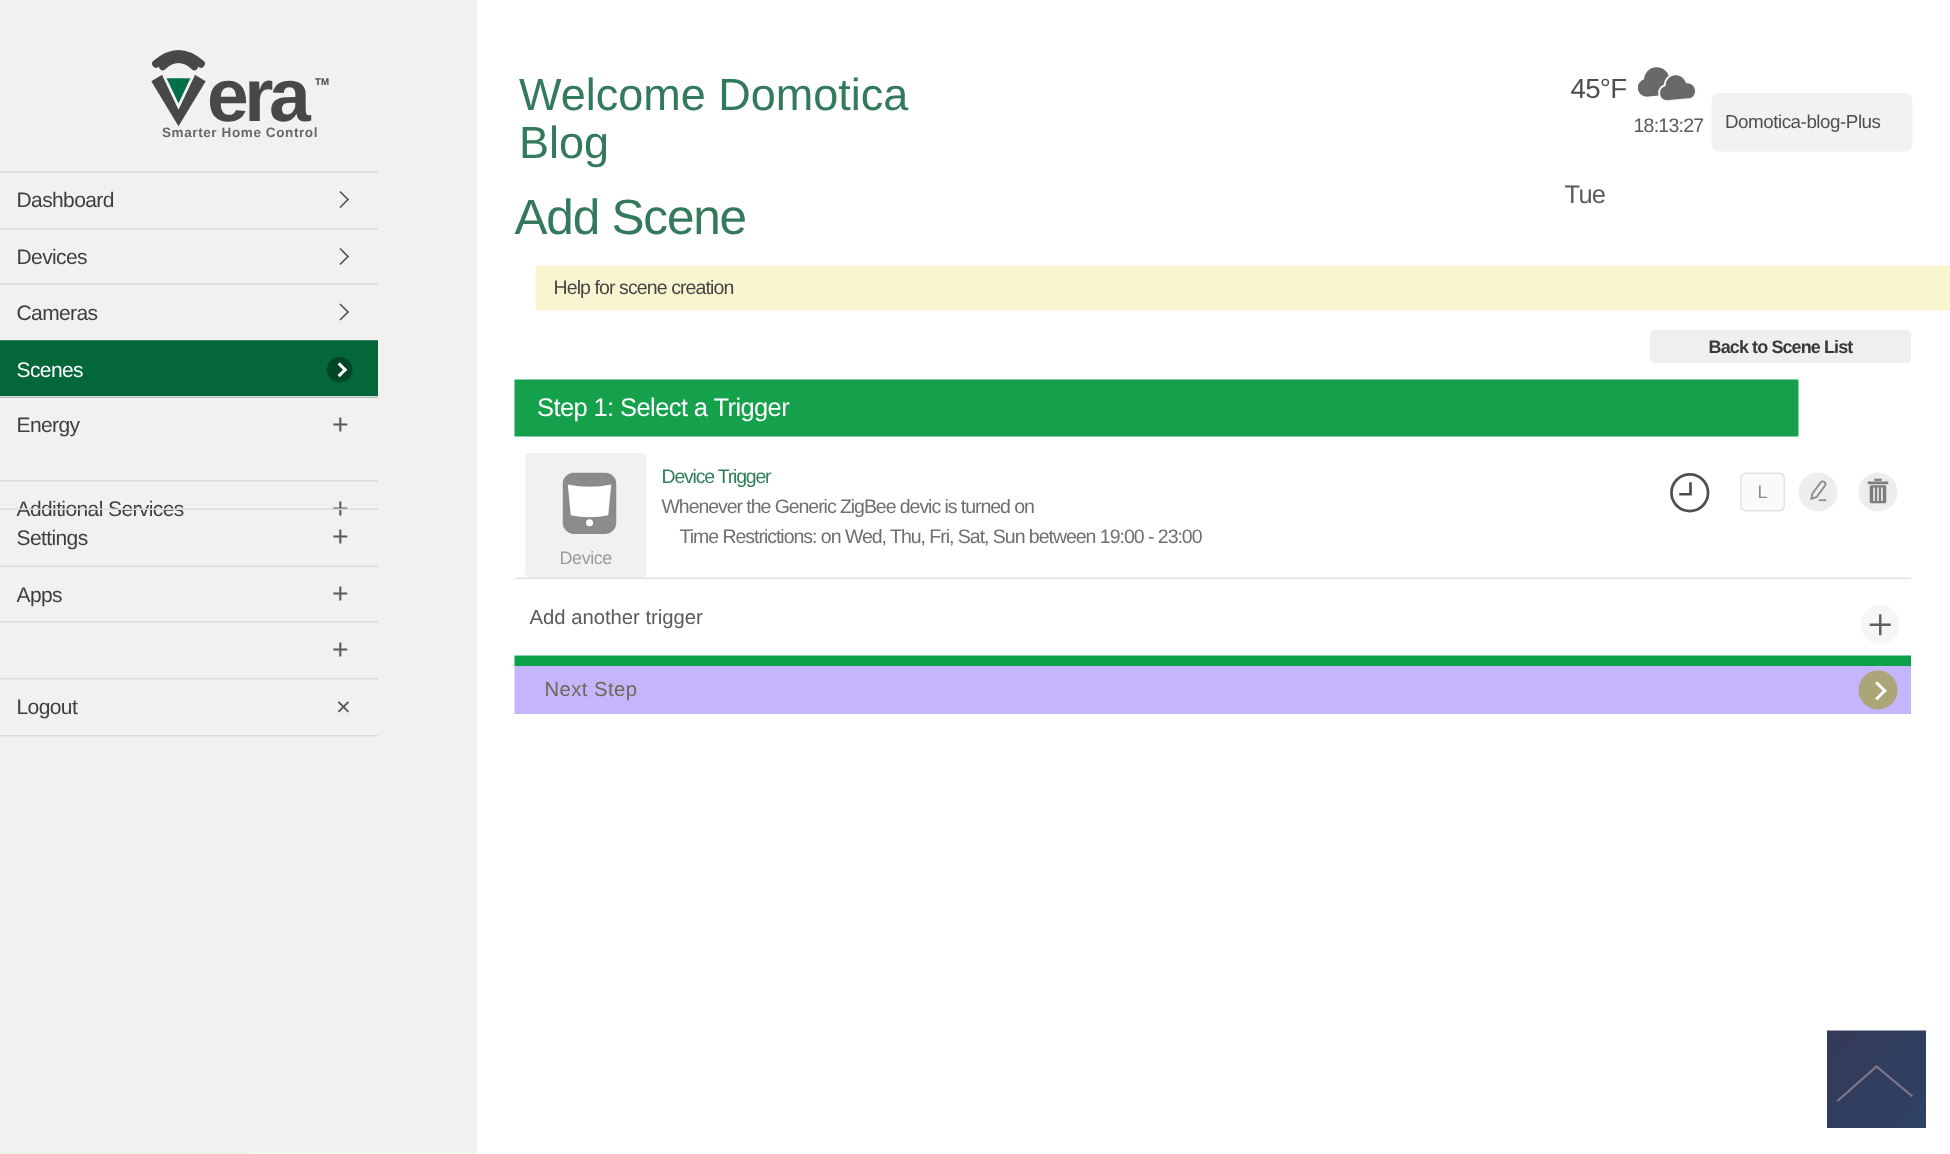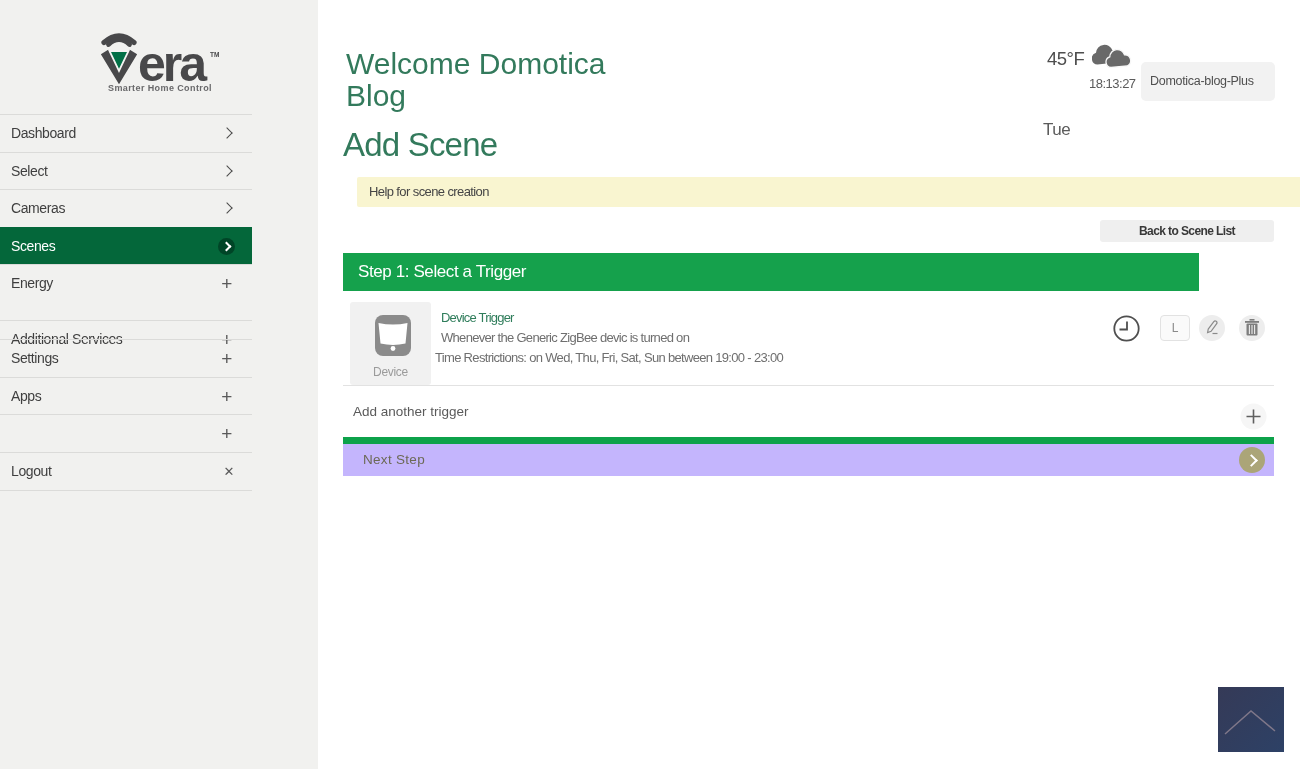--- a/index.html
+++ b/index.html
@@ -26,21 +26,21 @@
 #helpbar{left:343px;top:177px;width:1054px;height:30px;background:#f9f5d0;border-radius:2px;margin-left:14px;}
 #helpbar .htext{position:absolute;left:12px;top:0;font-size:13px;letter-spacing:-0.6px;color:#454545;line-height:30px;}
 #backbtn{left:1100px;top:220px;width:174px;height:22px;background:#efefef;border-radius:3px;font-size:12px;letter-spacing:-0.6px;font-weight:bold;color:#383838;text-align:center;line-height:22px;}
 #stepbar{left:343px;top:253px;width:856px;height:38px;background:#15a14c;color:#fff;font-size:17px;letter-spacing:-0.4px;line-height:38px;}
 #stepbar span{margin-left:15px;}
 
 #devbox{left:350px;top:302px;width:81px;height:83px;background:#f1f1f1;border-radius:3px;}
 #devlabel{position:absolute;left:0;bottom:6px;width:81px;text-align:center;font-size:12px;letter-spacing:-0.3px;color:#9b9b9b;}
 #trigtitle{left:441px;top:310px;font-size:13px;letter-spacing:-0.8px;color:#2f7d5b;}
 #trigline2{left:441px;top:330px;font-size:13px;letter-spacing:-0.7px;color:#6f6f6f;}
-#trigline3{left:435px;top:350px;font-size:13px;letter-spacing:-0.68px;color:#6f6f6f;}
+#trigline3{left:453px;top:350px;font-size:13px;letter-spacing:-0.68px;color:#6f6f6f;}
 #lbtn{left:1160px;top:315px;width:28px;height:24px;background:#fafafa;border:1px solid #e2e2e2;border-radius:4px;font-size:12px;color:#8a8a8a;text-align:center;line-height:24px;}
 .iconcirc{width:26px;height:26px;border-radius:50%;background:#ededed;}
 #sep1{left:343px;top:385px;width:931px;border-top:1px solid #e2e2e2;}
 #addtrig{left:353px;top:404px;font-size:13.5px;letter-spacing:0px;color:#5a5a5a;}
 #greenbar{left:343px;top:437px;width:931px;height:7px;background:#0da24a;}
 #nextbar{left:343px;top:444px;width:931px;height:32px;background:#c4b5fd;}
 #nextbar .ntext{position:absolute;left:20px;top:0;line-height:32px;font-size:13.5px;letter-spacing:0.3px;color:#6c6955;}
 #nextcirc{position:absolute;left:896px;top:3px;width:26px;height:26px;border-radius:50%;background:#aba578;}
 #nextcirc i{position:absolute;left:7.5px;top:9px;width:7px;height:7px;border-top:2px solid #fff;border-right:2px solid #fff;transform:rotate(45deg);}
 
@@ -62,21 +62,21 @@
   <text x="43" y="55.5" font-family="Liberation Sans" font-size="50" font-weight="bold" fill="#48484a" letter-spacing="-3">era</text>
   <text x="115" y="31.5" font-family="Liberation Sans" font-size="6.5" font-weight="bold" fill="#48484a">TM</text>
   <text x="13" y="66" font-family="Liberation Sans" font-size="9" font-weight="bold" fill="#68686a" letter-spacing="0.4">Smarter Home Control</text>
 </svg>
 
 <div class="abs mrow" style="top:114px">
     <span class="lbl">Dashboard</span>
     <i class="chev"></i>
   </div>
 <div class="abs mrow" style="top:152px">
-    <span class="lbl">Select</span>
+    <span class="lbl">Devices</span>
     <i class="chev"></i>
   </div>
 <div class="abs mrow" style="top:189px">
     <span class="lbl">Cameras</span>
     <i class="chev"></i>
   </div>
 <div class="abs mrow" id="scenes-row" style="top:227px;border-top:1px solid #04673a;">
     <span class="lbl">Scenes</span>
     <span id="scenes-circ">
       <i></i>

